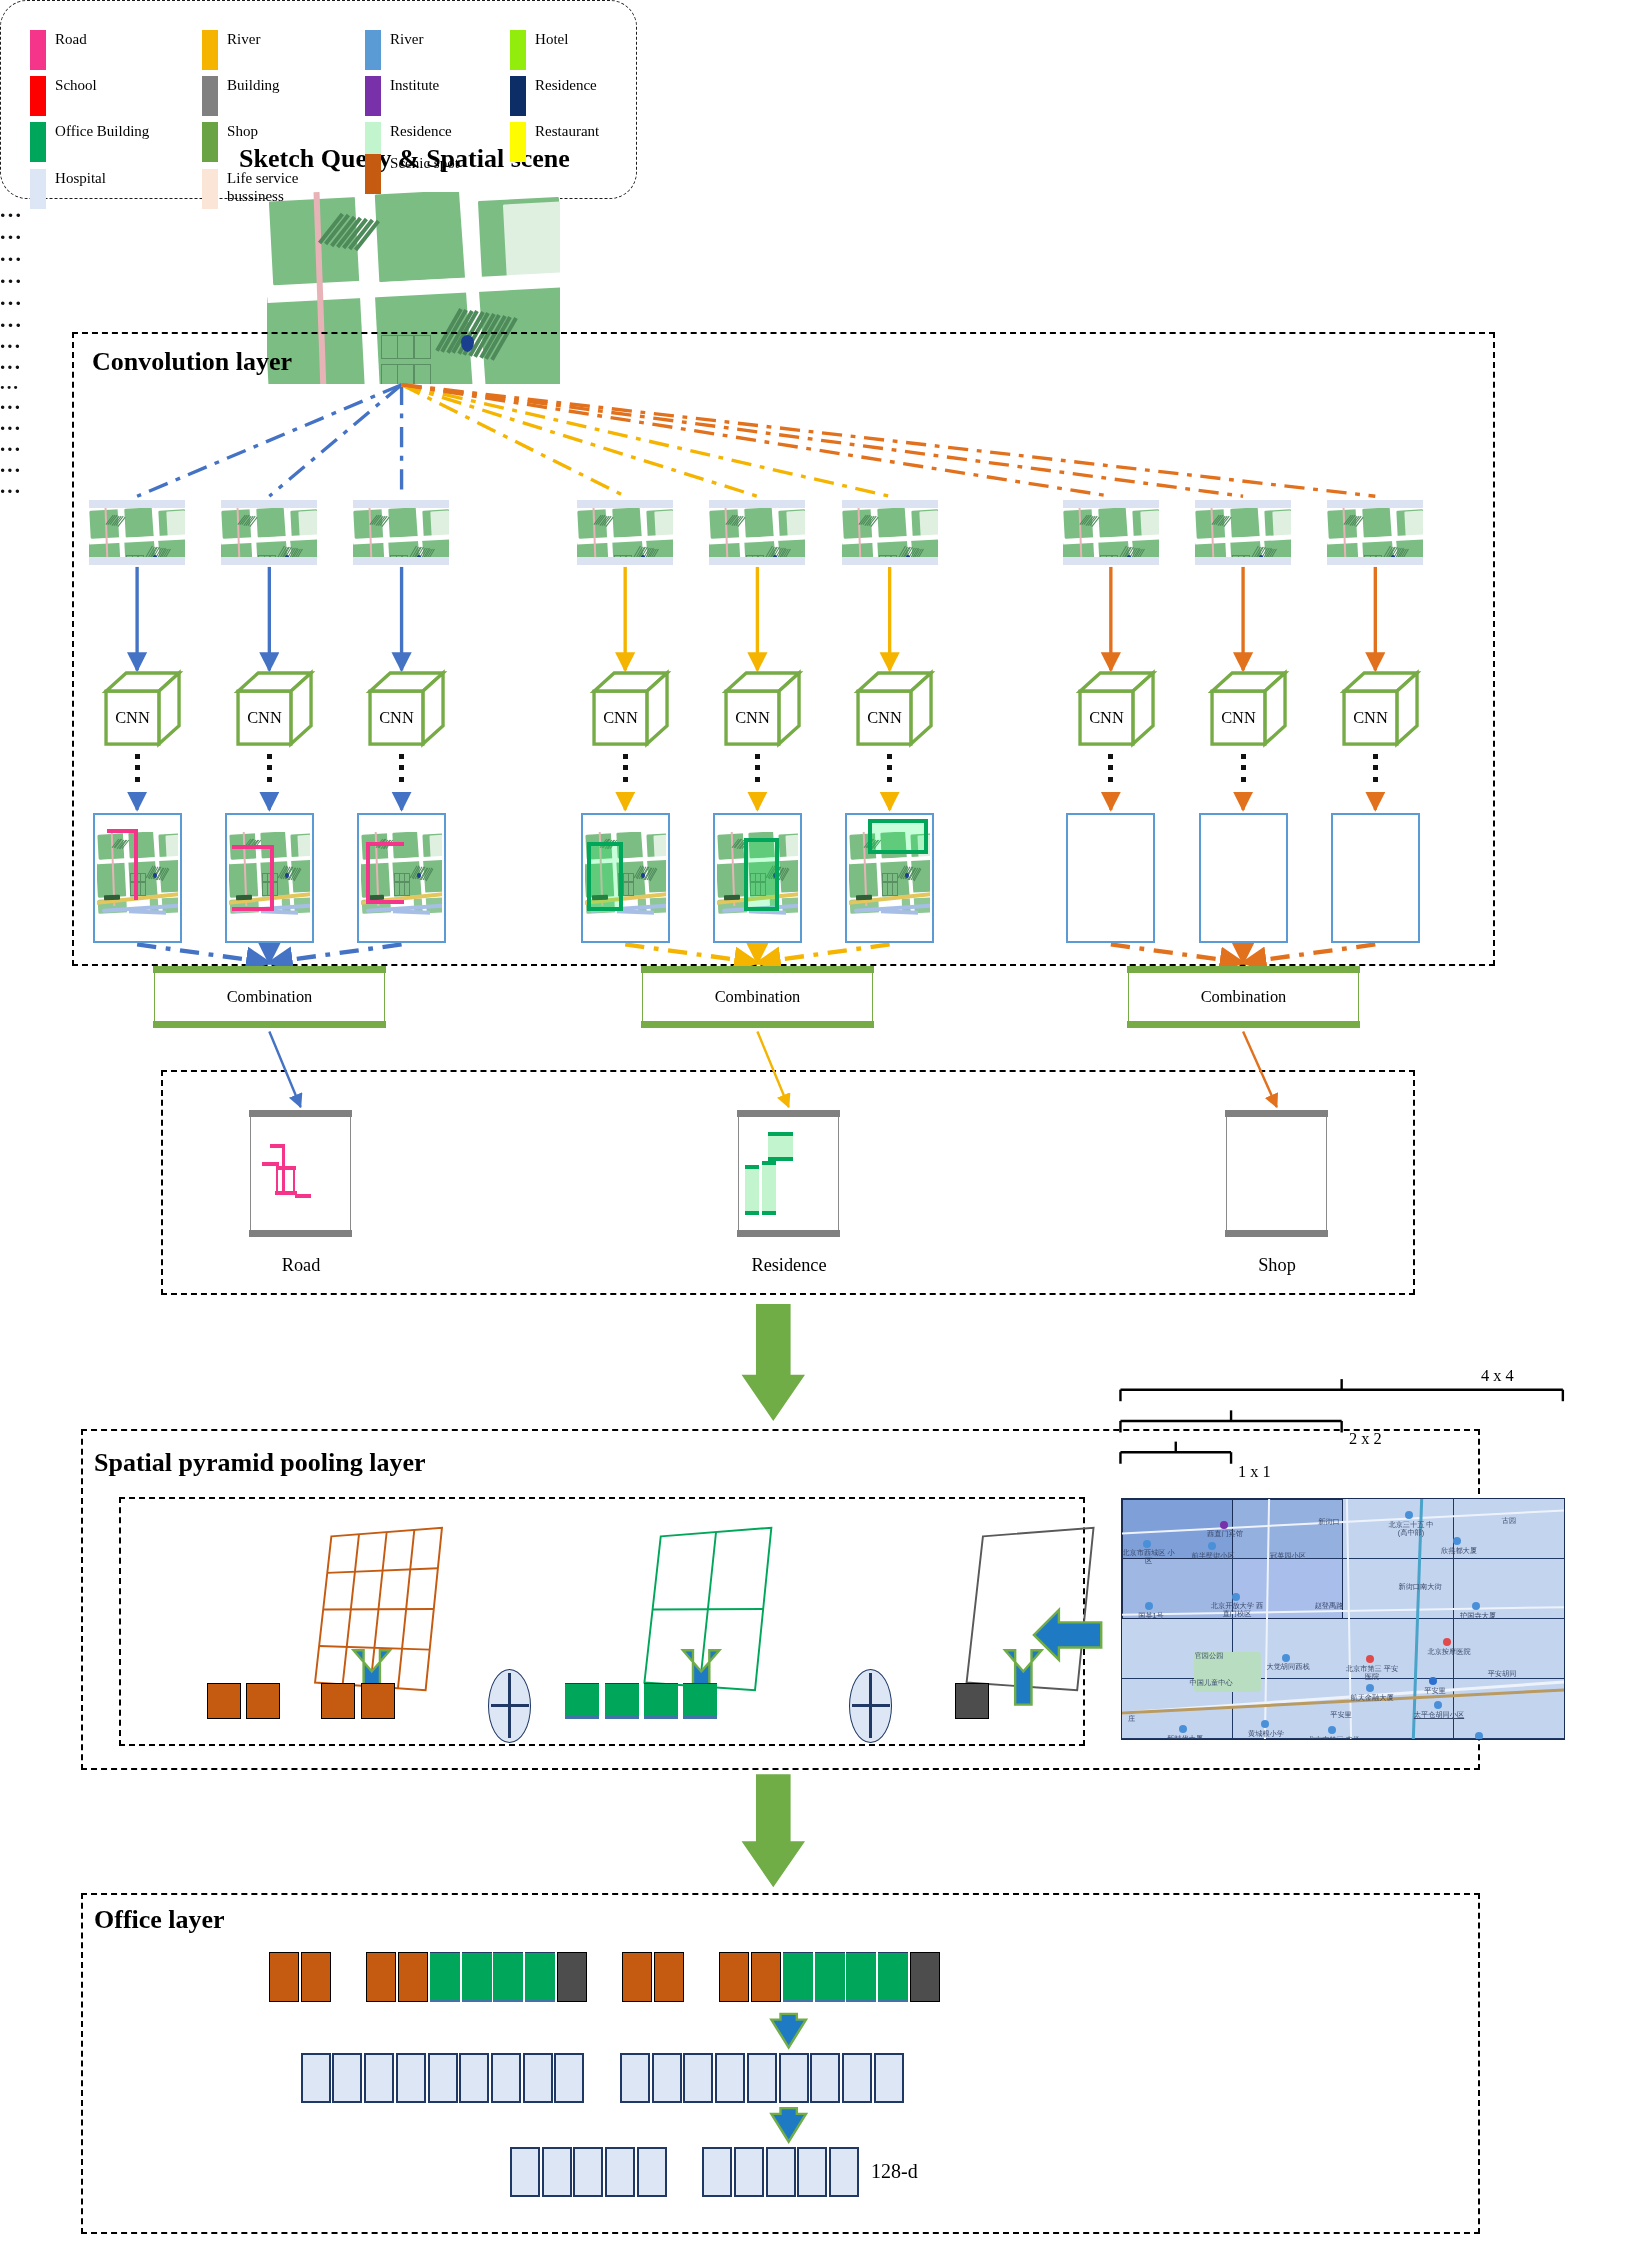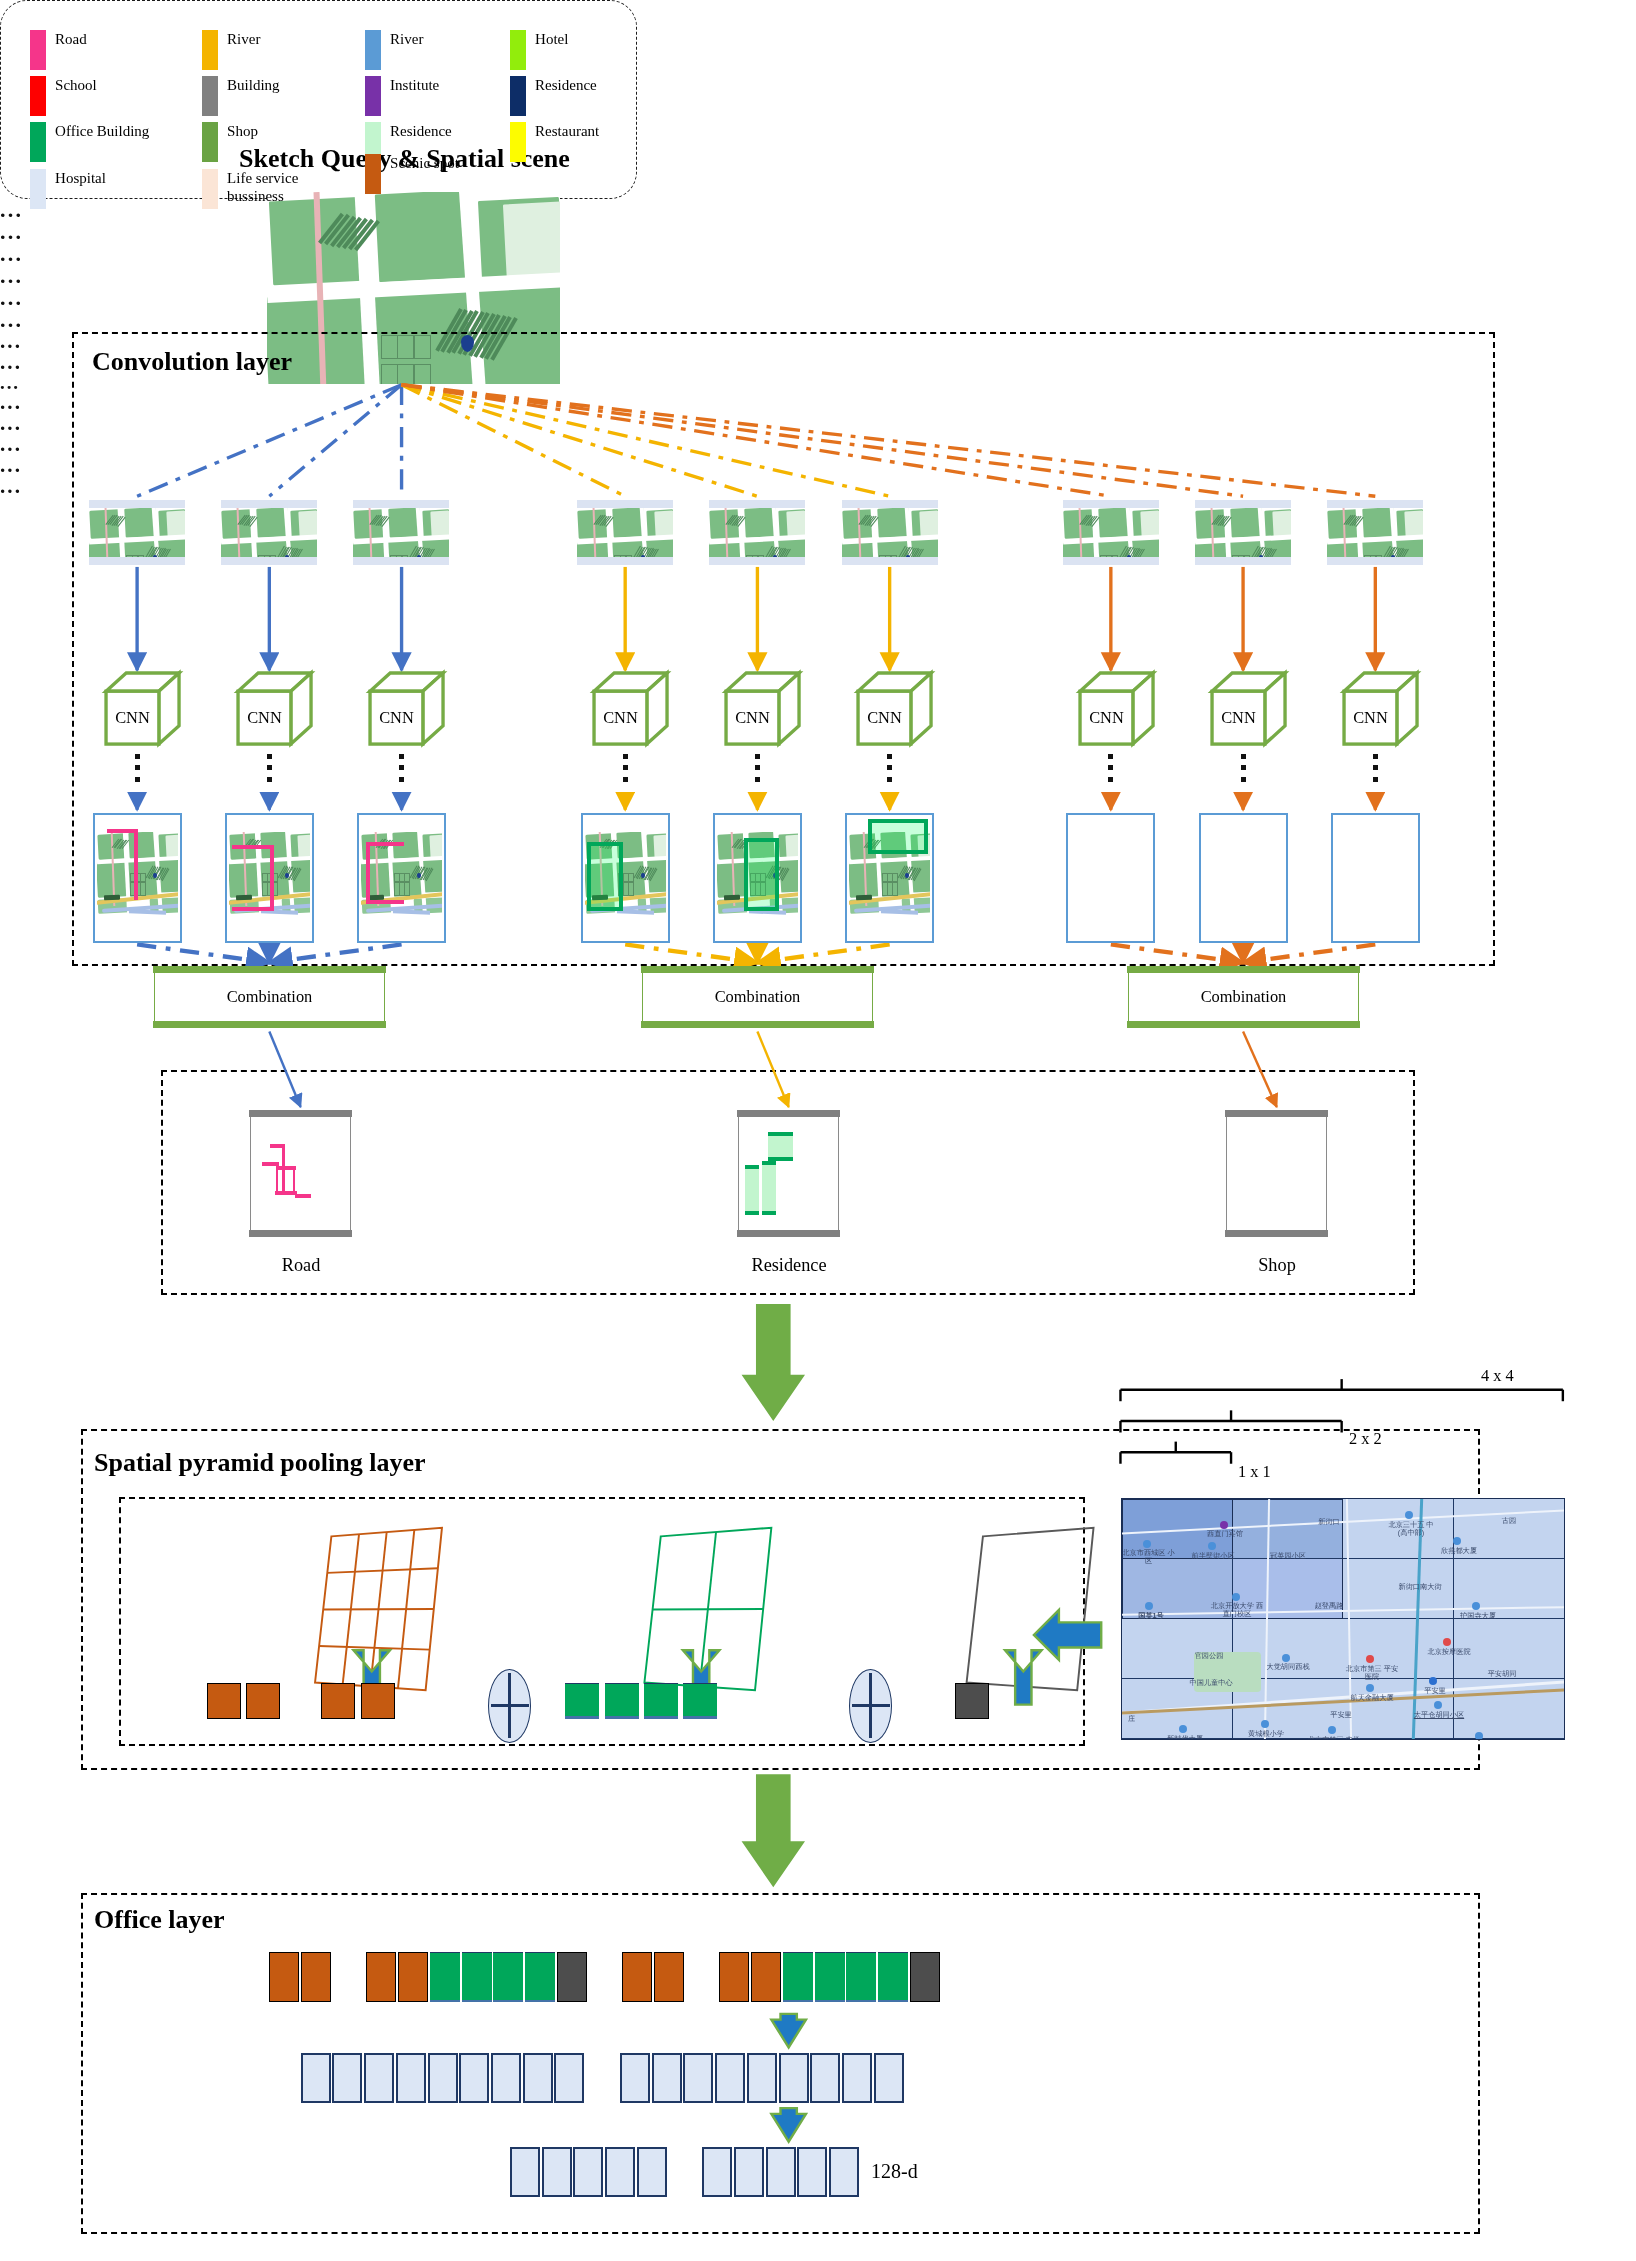--- a/index.html
+++ b/index.html
@@ -1107,21 +1107,21 @@
         <div class="gm-poi" style="left:331px;top:38px;width:8.2px;height:8.2px;background:#4a90d9;"></div>
         <div class="gm-txt" style="left:91px;top:53px;width:53px;margin-left:-26.5px;">前半壁街小区</div>
         <div class="gm-poi" style="left:86px;top:43px;width:8.2px;height:8.2px;background:#4a90d9;"></div>
         <div class="gm-txt" style="left:166px;top:53px;width:53px;margin-left:-26.5px;">冠英园小区</div>
         <div class="gm-txt" style="left:26.5px;top:50px;width:53px;margin-left:-26.5px;">北京市西城区
 小区</div>
         <div class="gm-poi" style="left:20.7px;top:41px;width:8.2px;height:8.2px;background:#4a90d9;"></div>
         <div class="gm-txt" style="left:115px;top:103px;width:53px;margin-left:-26.5px;">北京开放大学
 西直门校区</div>
         <div class="gm-poi" style="left:110px;top:94px;width:8.2px;height:8.2px;background:#4a90d9;"></div>
-        <div class="gm-txt" style="left:29px;top:113px;width:53px;margin-left:-26.5px;font-weight:bold;">国英1号</div>
+        <div class="gm-txt" style="left:29px;top:113px;width:53px;margin-left:-26.5px;">国英1号</div>
         <div class="gm-poi" style="left:23px;top:103px;width:8.2px;height:8.2px;background:#4a90d9;"></div>
         <div class="gm-txt" style="left:207px;top:103px;width:53px;margin-left:-26.5px;">赵登禹路</div>
         <div class="gm-txt" style="left:298px;top:84px;width:53px;margin-left:-26.5px;">新街口南大街</div>
         <div class="gm-txt" style="left:356px;top:113px;width:53px;margin-left:-26.5px;">护国寺大厦</div>
         <div class="gm-poi" style="left:350px;top:103px;width:8.2px;height:8.2px;background:#4a90d9;"></div>
         <div class="gm-txt" style="left:87px;top:153px;width:53px;margin-left:-26.5px;">官园公园</div>
         <div class="gm-txt" style="left:166px;top:164px;width:53px;margin-left:-26.5px;">大觉胡同西栈</div>
         <div class="gm-poi" style="left:160px;top:155px;width:8.2px;height:8.2px;background:#4a90d9;"></div>
         <div class="gm-txt" style="left:250px;top:166px;width:53px;margin-left:-26.5px;">北京市第三
 平安医院</div>

